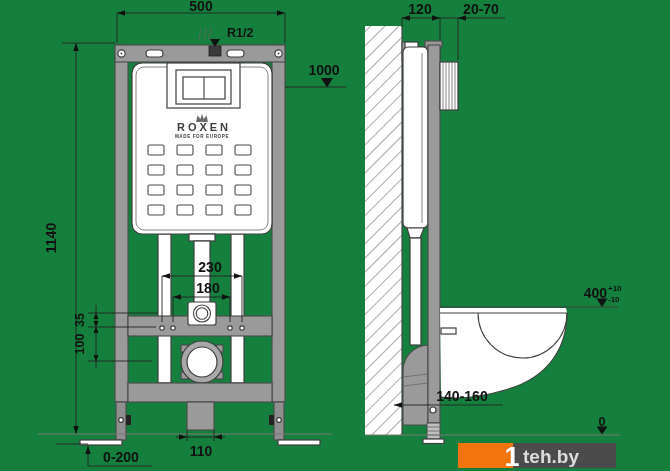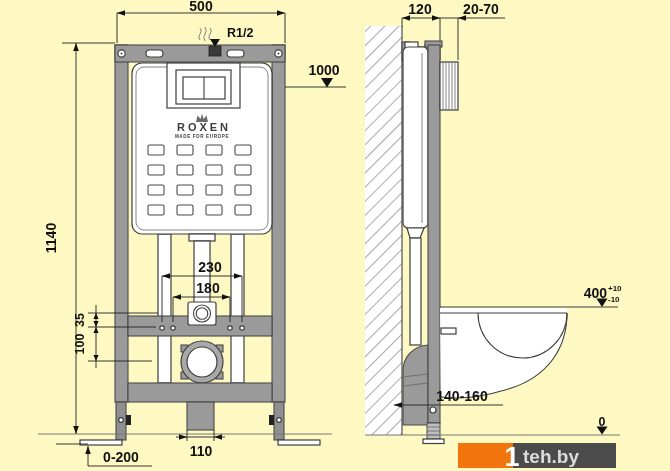--- a/index.html
+++ b/index.html
@@ -1,16 +1,16 @@
 <!DOCTYPE html>
 <html><head>
 <meta charset="utf-8">
 <style>
   html,body{margin:0;padding:0;background:#fff;}
-  .canvas{position:relative;width:670px;height:471px;background:#fef9c3;overflow:hidden;
+  .canvas{position:relative;width:670px;height:471px;background:#15803d;overflow:hidden;
           font-family:"Liberation Sans",sans-serif;}
   svg{position:absolute;left:0;top:0;}
   text{font-family:"Liberation Sans",sans-serif;}
   .dim{font-weight:bold;font-size:14px;fill:#111;}
   .dim-sm{font-weight:bold;font-size:12.5px;fill:#111;}
   .tol{font-weight:bold;font-size:8px;fill:#111;}
   .brand{font-weight:bold;font-size:11px;letter-spacing:3px;fill:#3c3c3c;}
   .tagline{font-weight:bold;font-size:4.6px;letter-spacing:0.6px;fill:#3c3c3c;}
   .wm-one{font-weight:bold;font-size:27px;fill:#ffffff;}
   .wm-site{font-weight:bold;font-size:19px;fill:#dcdcdc;}

